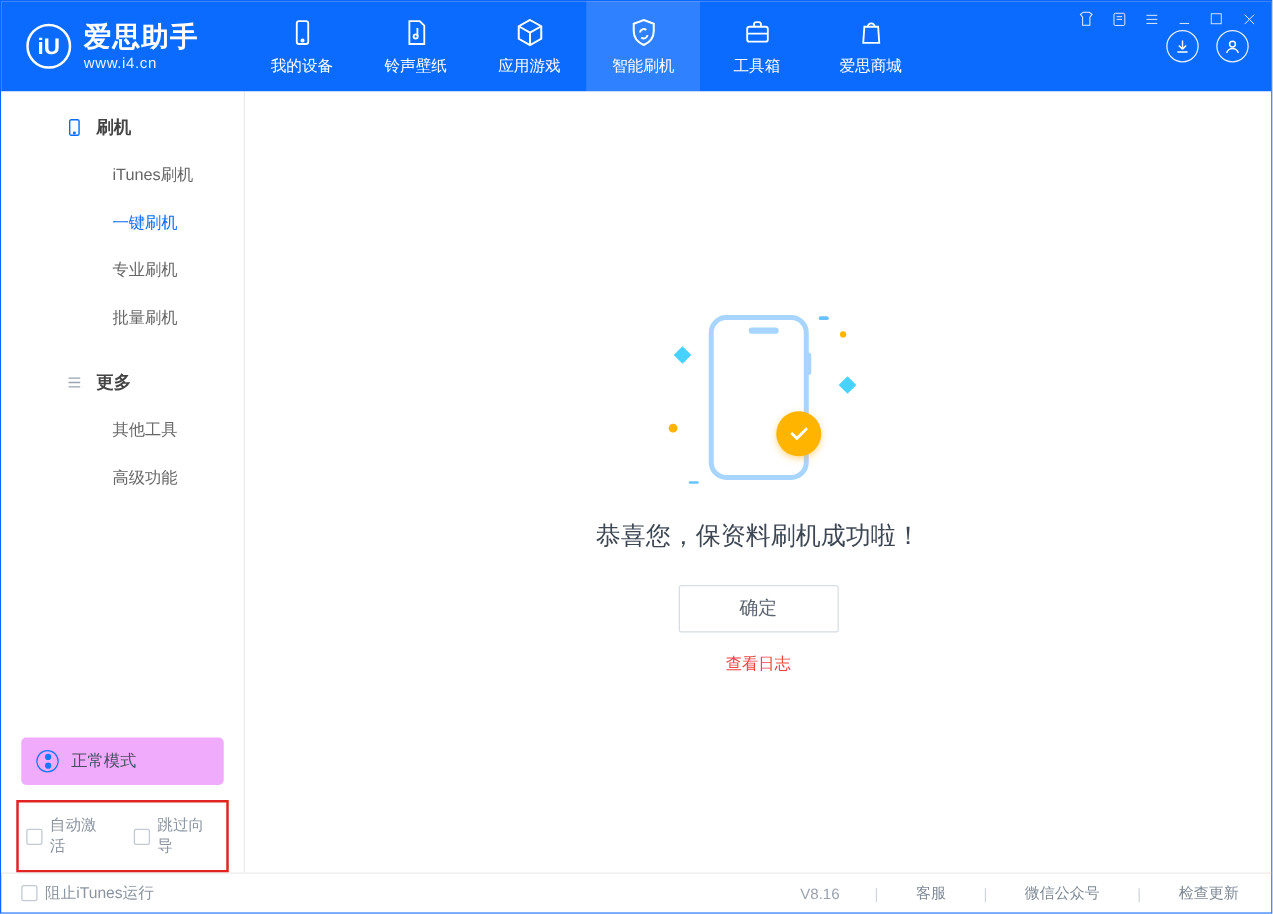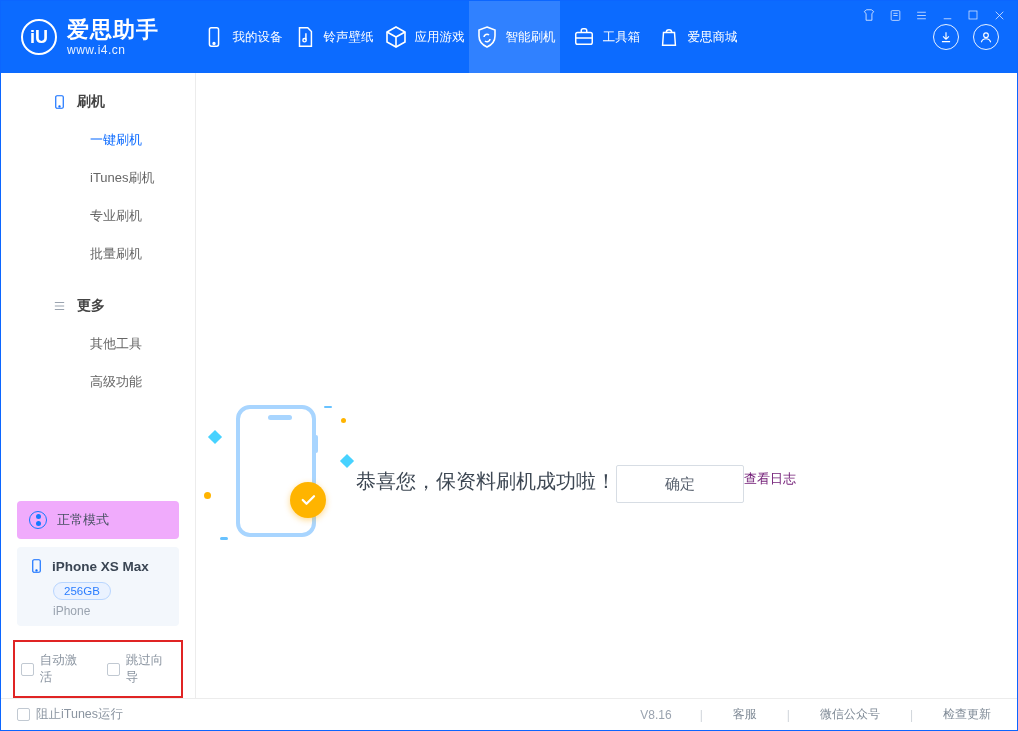--- a/index.html
+++ b/index.html
@@ -28,21 +28,21 @@
       display:flex; align-items:center; justify-content:center;
       font-weight:800; font-size:18px; color:#fff;
       font-family:Arial,sans-serif;
     }
     .brand-text { display:flex; flex-direction:column; line-height:1; }
     .brand-name { font-size:22px; font-weight:700; letter-spacing:1px; }
     .brand-url  { font-size:12px; opacity:.9; margin-top:3px; letter-spacing:.5px; }
 
     .nav { display:flex; }
     .nav-item {
-      width:91px; display:flex; flex-direction:row; align-items:center; justify-content:center;
+      width:91px; display:flex; flex-direction:column; align-items:center; justify-content:center;
       gap:6px; cursor:pointer; font-size:12.5px; color:#ffffff;
       position:relative;
     }
     .nav-item.active { background:rgba(255,255,255,0.15); }
     .nav-icon { width:26px; height:26px; display:flex; align-items:center; justify-content:center; }
     .nav-icon svg { stroke:#fff; fill:none; }
 
     .header-right {
       margin-left:auto; display:flex; align-items:center; gap:14px;
       padding-right:18px;
@@ -116,21 +116,21 @@
     
     .red-opt {
       margin:4px 12px 0 12px; padding:10px 6px;
       border:2px solid #e02424; display:flex; gap:18px; align-items:center;
     }
     .chk { display:flex; align-items:center; gap:6px; font-size:12.5px; color:#8b95a1; cursor:pointer; }
     .chk .box { width:13px; height:13px; border:1px solid #c1c9d2; background:#fff; border-radius:2px; }
 
     
     .main {
-      flex:1 1 auto; display:flex; flex-direction:row; align-items:center; justify-content:flex-start;
+      flex:1 1 auto; display:flex; flex-direction:column; align-items:center; justify-content:flex-start;
       padding-top:170px;
     }
     .phone-ill { position:relative; width:160px; height:150px; display:flex; align-items:center; justify-content:center; }
     .phone {
       width:80px; height:132px; border:4px solid #a8d5ff; border-radius:14px;
       position:relative; background:#fff;
     }
     .phone:after{ content:""; position:absolute; left:28px; top:6px; width:24px; height:5px; background:#a8d5ff; border-radius:3px; }
     .phone .power{ position:absolute; right:-6px; top:26px; width:4px; height:18px; background:#a8d5ff; border-radius:2px;}
     .badge {
@@ -147,21 +147,21 @@
     .di2{ right:4px; top:60px; background:linear-gradient(#47d2ff,#47d2ff);}
     .bar1{ position:absolute; left:24px; bottom:6px; width:8px; height:2.5px; background:#68c2ff; border-radius:2px;}
     .bar2{ position:absolute; right:24px; top:10px; width:8px; height:2.5px; background:#68c2ff; border-radius:2px;}
 
     .success-title { margin-top:22px; font-size:20px; color:#3d4753; font-weight:500; }
     .ok-btn {
       margin-top:26px; width:128px; height:38px; line-height:36px; text-align:center;
       border:1px solid #d7dde4; color:#5a6370; font-size:15px; cursor:pointer; background:#fff;
       border-radius:2px;
     }
-    .log-link { margin-top:16px; font-size:13px; color:#701a75; cursor:pointer; }
+    .log-link { margin-top:16px; font-size:13px; color:#ef4444; cursor:pointer; }
 
     
     .footer {
       height:32px; border-top:1px solid #ececec; display:flex; align-items:center;
       font-size:12px; color:#8a929c; padding:0 16px; flex-shrink:0;
       gap:20px;
     }
     .footer .chk .box{ border-color:#c1c9d2; }
     .foot-spacer{ flex:1 1 auto; }
     .foot-link{ color:#7f8a96; cursor:pointer; padding:0 10px; }
@@ -296,22 +296,22 @@
 
       <div class="side-block">
         <div class="side-title">
           <svg width="15" height="18" viewBox="0 0 24 24" fill="none" stroke="#0c6bff" stroke-width="1.8">
               <rect x="6" y="2" width="12" height="20" rx="2"></rect>
               <circle cx="12" cy="19" r="1"></circle>
             </svg>
           <span>刷机</span>
         </div>
         <ul class="side-list">
+          <li class="side-item">iTunes刷机</li>
           <li class="side-item active">一键刷机</li>
-          <li class="side-item">iTunes刷机</li>
           <li class="side-item">专业刷机</li>
           <li class="side-item">批量刷机</li>
         </ul>
       </div>
 
       <div class="side-block">
         <div class="side-title">
           <svg width="15" height="14" viewBox="0 0 24 24" fill="none" stroke="#9aa3af" stroke-width="2">
               <path d="M4 6h16M4 12h16M4 18h16"></path>
             </svg>
@@ -323,31 +323,20 @@
         </ul>
       </div>
 
       <div class="side-spacer"></div>
 
       <div class="side-card mode">
         <span class="dot"></span>
         <span class="text">正常模式</span>
       </div>
 
-      <div class="device-card">
-        <div class="row1">
-          <svg width="15" height="18" viewBox="0 0 24 24" fill="none" stroke="#0c6bff" stroke-width="1.8">
-              <rect x="6" y="2" width="12" height="20" rx="2"></rect>
-              <circle cx="12" cy="19" r="1"></circle>
-            </svg>
-          <span>iPhone XS Max</span>
-        </div>
-        <span class="pill">256GB</span>
-        <div class="subtype">iPhone</div>
-      </div>
 
       <div class="red-opt">
         <label class="chk">
           <span class="box"></span>
           <span>自动激活</span>
         </label>
         <label class="chk">
           <span class="box"></span>
           <span>跳过向导</span>
         </label>

